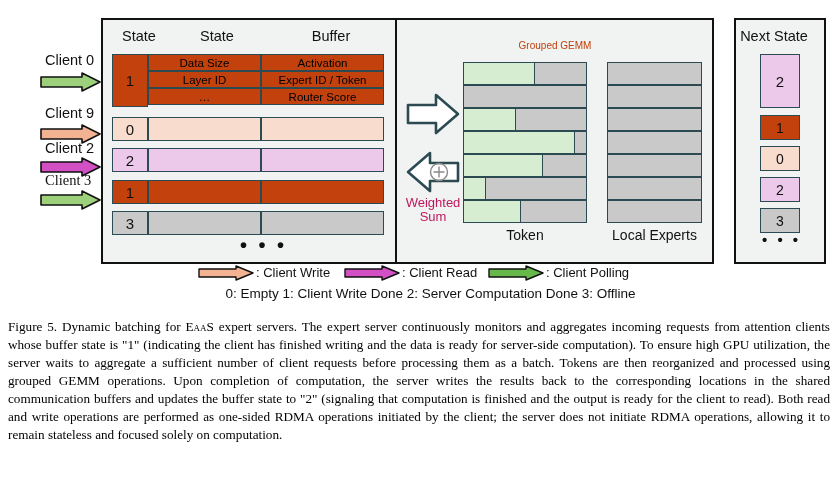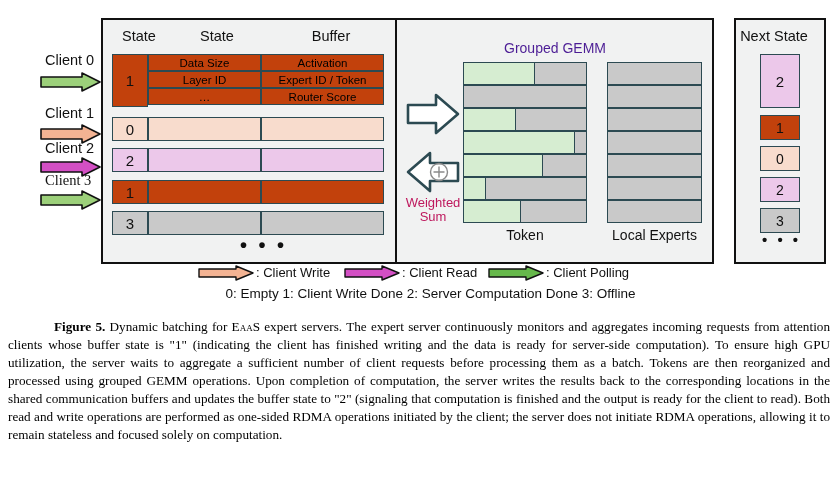--- a/index.html
+++ b/index.html
@@ -37,39 +37,39 @@
   .c-pink {background:#ecc8ea;}
   .c-gray {background:#c9c9c9;}
 
   .dots{position:absolute;font-size:20px;font-weight:bold;letter-spacing:3px;color:#111;}
 
   
   .clabel{position:absolute;font-size:14.5px;color:#111;white-space:nowrap;}
   .carrow{position:absolute;}
 
   
-  .gtitle{position:absolute;font-size:14px;color:#4c1d95;}
+  .gtitle{position:absolute;font-size:10px;color:#c2410c;}
   .trow{position:absolute;box-sizing:border-box;border:1.8px solid #2c4a52;background:#c9c9c9;overflow:hidden;}
   .tfill{height:100%;background:#d6edd1;box-sizing:border-box;border-right:1.8px solid #2c4a52;}
   .erow{position:absolute;box-sizing:border-box;border:1.8px solid #2c4a52;background:#c9c9c9;}
   .axlabel{position:absolute;font-size:14px;color:#111;text-align:center;}
   .wsum{position:absolute;font-size:13px;color:#be185d;text-align:center;line-height:1.05;}
 
   
   .chip{position:absolute;box-sizing:border-box;border:1.8px solid #2c4a52;display:flex;align-items:center;justify-content:center;font-size:14px;color:#111;}
 
   
   .leg-item{position:absolute;font-size:13px;color:#111;white-space:nowrap;}
   .leg-line{position:absolute;font-size:13.5px;color:#111;white-space:nowrap;text-align:center;width:837px;left:0;}
 
   
   #caption{position:absolute;left:8px;top:318px;width:822px;
     font-family:"Liberation Serif", serif;font-size:13.2px;line-height:1.36;
     color:#000;text-align:justify;}
-  #caption b{font-weight:bold;margin-left:46px;}
+  #caption b{font-weight:normal;}
   .sc{font-variant:small-caps;}
 </style>
 </head>
 <body>
 
 <div id="figure">
 
   <div class="panel-border" id="main-panel"></div>
   <div id="divider"></div>
 
@@ -115,21 +115,21 @@
     <div class="cell buf-col c-gray" style="height:24px;"></div>
   </div>
 
   <div class="dots" style="left:228px;top:234px;">• • •</div>
 
   <div class="clabel" style="left:33px;top:52px;">Client 0</div>
   <svg class="carrow" style="left:28px;top:72px;" width="62" height="20" viewBox="0 0 62 20">
     <path d="M1 5 L42 5 L42 1 L60 10 L42 19 L42 15 L1 15 Z" fill="#9cd07a" stroke="#111" stroke-width="1.6" stroke-linejoin="round"></path>
   </svg>
 
-  <div class="clabel" style="left:33px;top:105px;">Client 1</div>
+  <div class="clabel" style="left:33px;top:105px;">Client 9</div>
   <svg class="carrow" style="left:28px;top:124px;" width="62" height="20" viewBox="0 0 62 20">
     <path d="M1 5 L42 5 L42 1 L60 10 L42 19 L42 15 L1 15 Z" fill="#f3b393" stroke="#111" stroke-width="1.6" stroke-linejoin="round"></path>
   </svg>
 
   <div class="clabel" style="left:33px;top:140px;">Client 2</div>
   <svg class="carrow" style="left:28px;top:157px;" width="62" height="20" viewBox="0 0 62 20">
     <path d="M1 5 L42 5 L42 1 L60 10 L42 19 L42 15 L1 15 Z" fill="#d34fc4" stroke="#111" stroke-width="1.6" stroke-linejoin="round"></path>
   </svg>
 
   <div class="clabel" style="left:33px;top:172px;font-family:Liberation Serif, serif;">Client 3</div>

